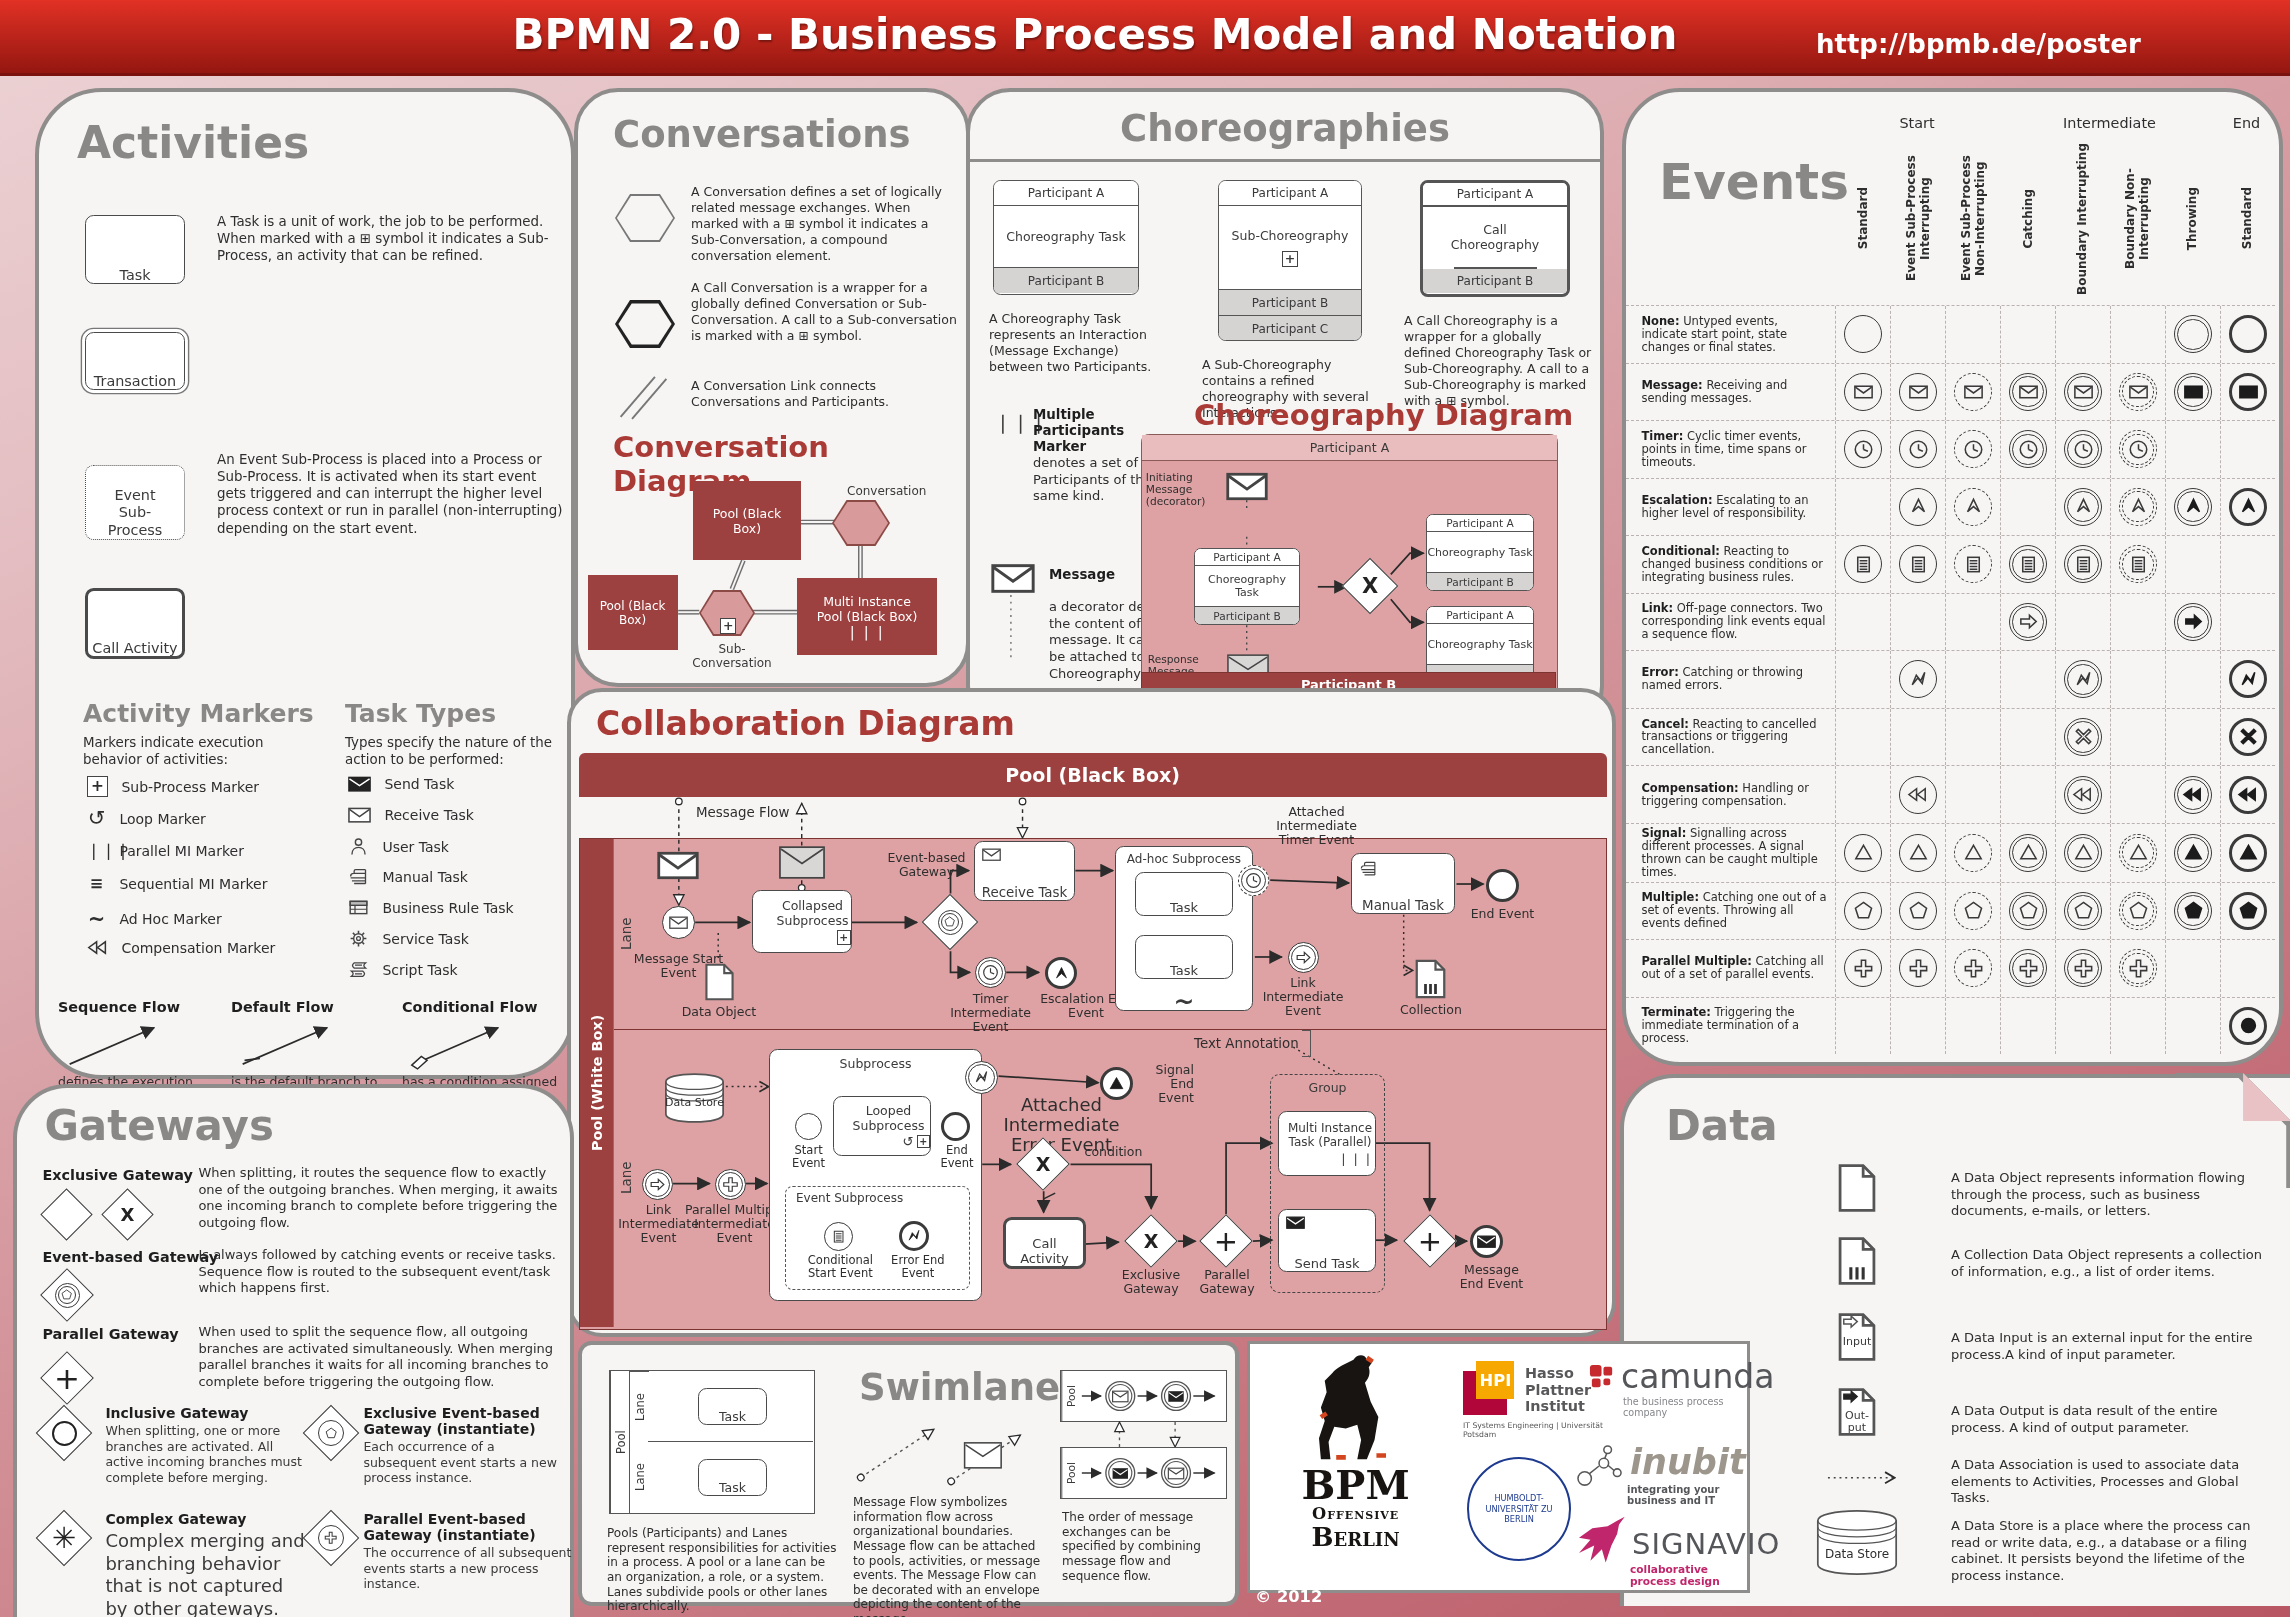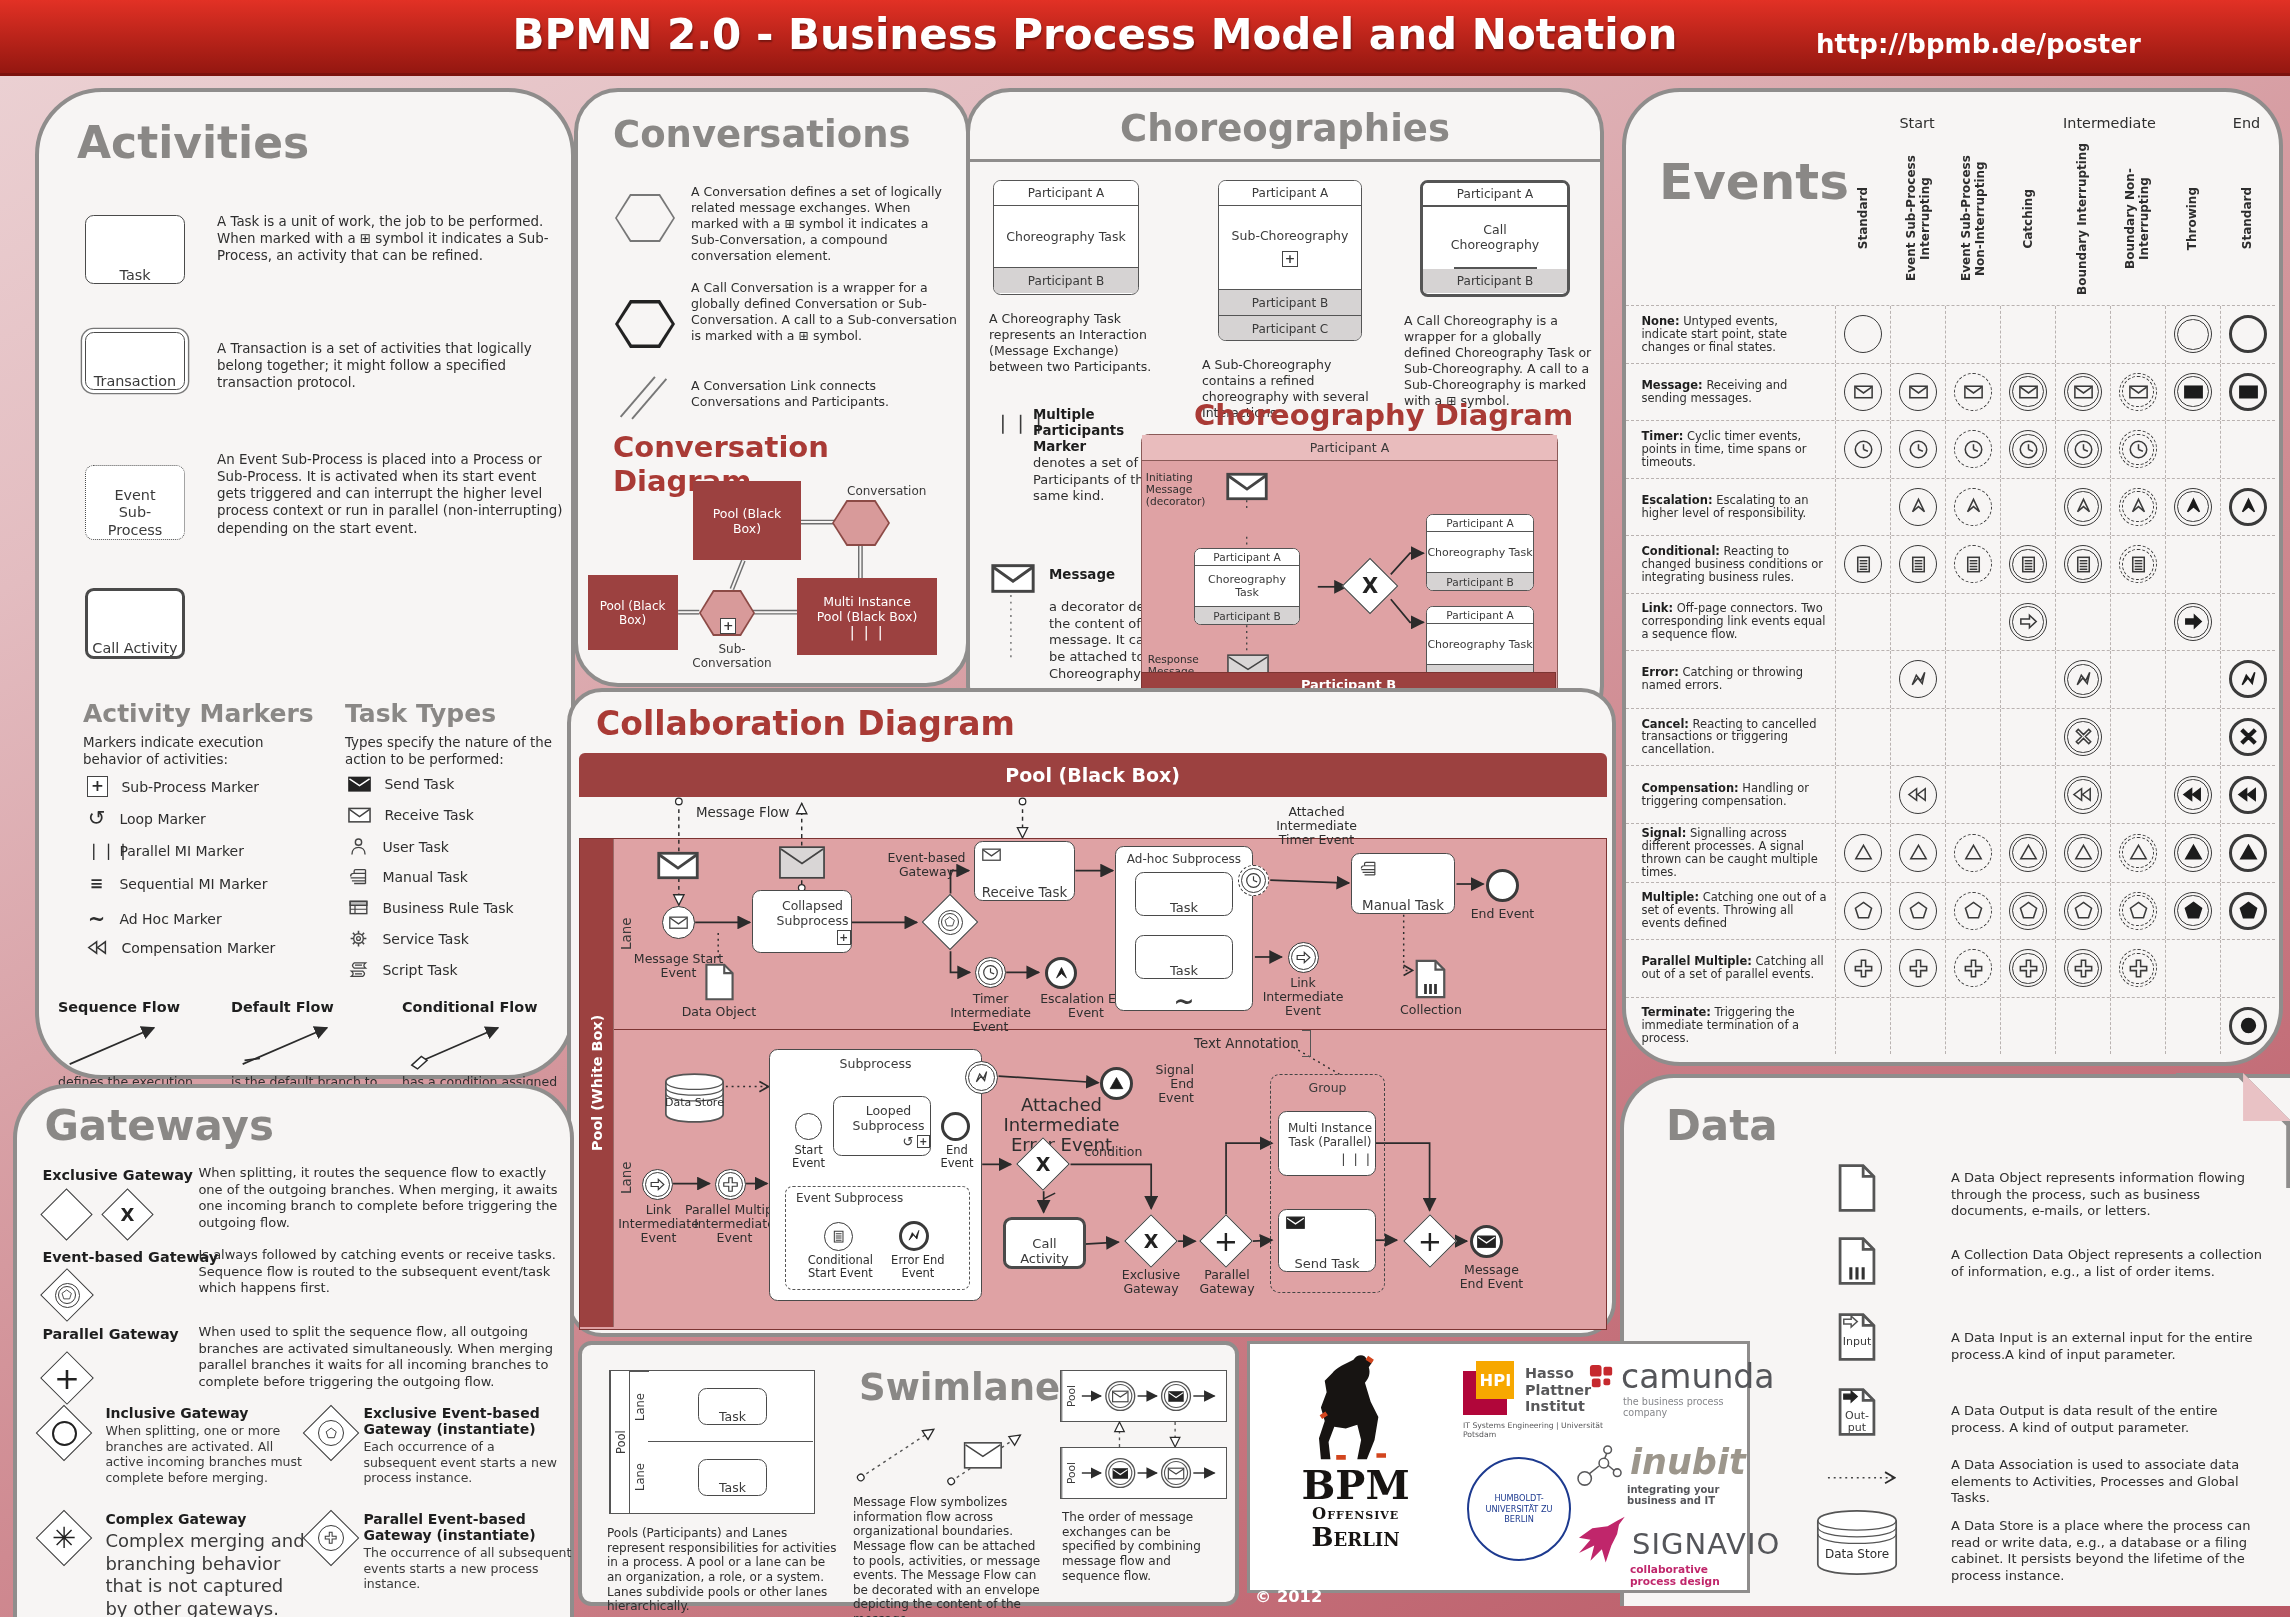--- a/index.html
+++ b/index.html
@@ -150,21 +150,20 @@
     <div class="abs h1" style="left:38px;top:25px;font-size:44px">Activities</div>
 
     <div class="tbox" style="left:46px;top:123px;width:100px;height:69px;font-size:14.4px">
         <span>Task</span>
       </div>
     <div class="desc" style="left:178px;top:121px;width:346px;font-size:13.4px">A Task is a unit of work, the job to be performed. When marked with a ⊞ symbol it indicates a Sub-Process, an activity that can be refined.</div>
 
     <div class="tbox" style="left:46px;top:240px;width:100px;height:58px;font-size:14.4px;box-shadow:0 0 0 2.9px #fff,0 0 0 4.3px #777">
         <span>Transaction</span>
       </div>
-    <div class="desc" style="left:178px;top:248px;width:346px;font-size:13.4px">A Transaction is a set of activities that logically belong together; it might follow a specified transaction protocol.</div>
 
     <div class="tbox" style="left:46px;top:373px;width:100px;height:75px;font-size:14.4px;border-style:dotted;border-width:1.9px;line-height:1.2">
         <span style="width:77px">Event Sub-Process</span>
       </div>
     <div class="desc" style="left:178px;top:359px;width:351px;font-size:13.4px">An Event Sub-Process is placed into a Process or Sub-Process. It is activated when its start event gets triggered and can interrupt the higher level process context or run in parallel (non-interrupting) depending on the start event.</div>
 
     <div class="tbox" style="left:46px;top:496px;width:100px;height:71px;font-size:14.4px;border-width:3.8px">
         <span>Call Activity</span>
       </div>
 

